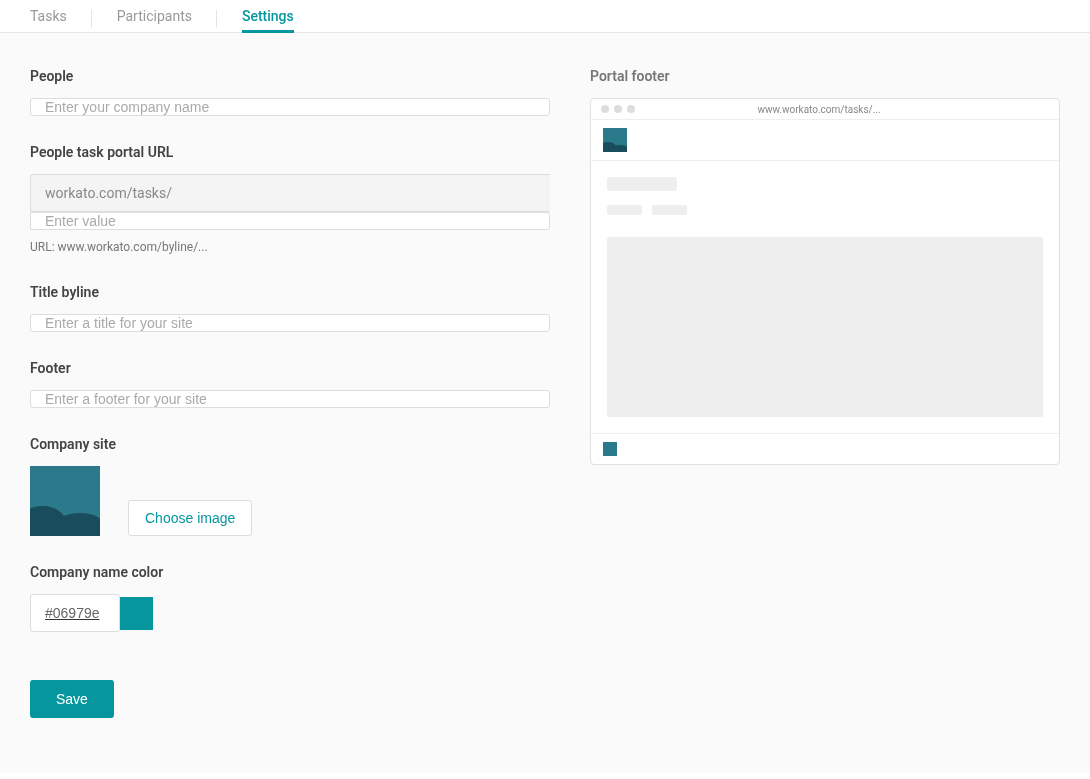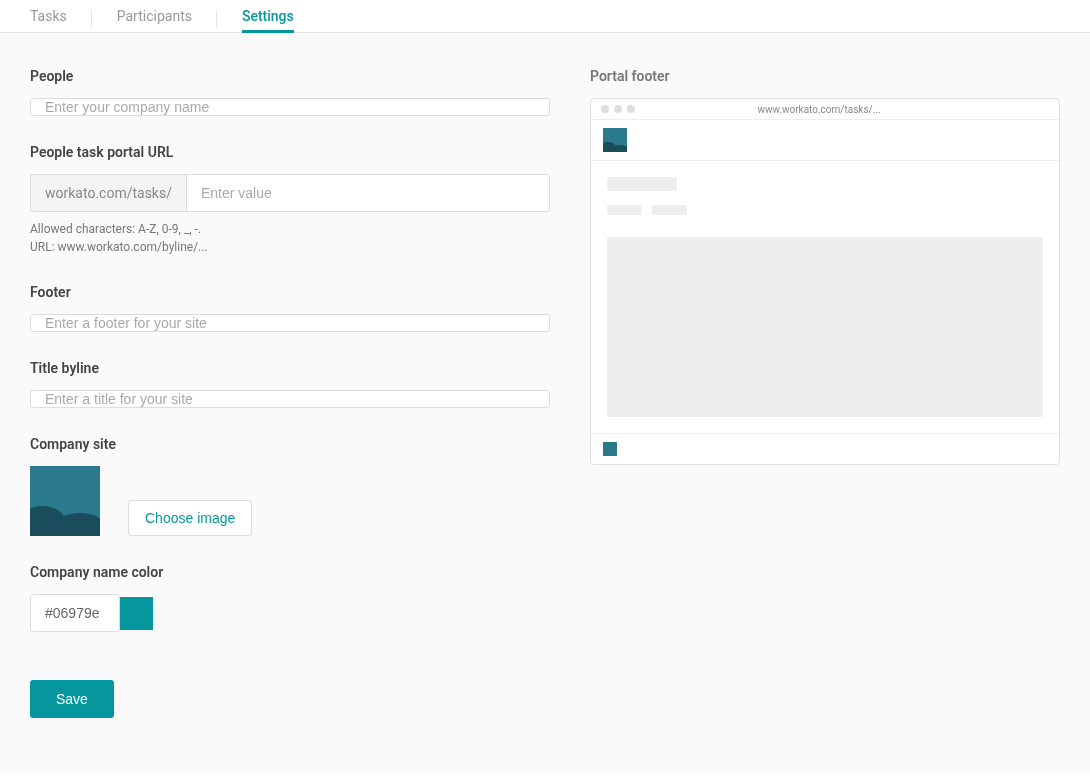--- a/index.html
+++ b/index.html
@@ -82,20 +82,21 @@
       font-size: 14px;
       color: #333;
       background: #fff;
     }
     .text-input::placeholder {
       color: #aaa;
     }
     .input-group {
       display: flex;
       width: 100%;
+      flex-direction: column;
     }
     .input-prefix {
       padding: 10px 14px;
       border: 1px solid #ddd;
       border-right: none;
       border-radius: 3px 0 0 3px;
       background: #f4f4f4;
       color: #888;
       font-size: 14px;
       white-space: nowrap;
@@ -149,20 +150,21 @@
       color: #06979e;
       padding: 9px 16px;
       border-radius: 3px;
       cursor: pointer;
       font-size: 14px;
     }
     .color-row {
       display: flex;
       align-items: center;
       gap: 0;
+      text-decoration: underline;
     }
     .color-input {
       width: 90px;
       padding: 10px 14px;
       border: 1px solid #ddd;
       border-radius: 3px;
       font-size: 14px;
       color: #666;
       background: #fff;
     }
@@ -307,33 +309,32 @@
       <input type="text" class="text-input" placeholder="Enter your company name" style="">
     </div>
 
     <div class="field">
       <label class="field-label">People task portal URL</label>
       <div class="input-group">
         <span class="input-prefix">workato.com/tasks/</span>
         <input type="text" class="text-input" placeholder="Enter value" style="">
       </div>
       <div class="help-text">
-        <div>Allowed characters: A-Z, 0-9, _, -.</div>
         <div>URL: www.workato.com/byline/...</div>
       </div>
+    </div>
+
+    <div class="field">
+      <label class="field-label">Title byline</label>
+      <input type="text" class="text-input" placeholder="Enter a title for your site" style="">
     </div>
 
     <div class="field">
       <label class="field-label">Footer</label>
       <input type="text" class="text-input" placeholder="Enter a footer for your site" style="">
-    </div>
-
-    <div class="field">
-      <label class="field-label">Title byline</label>
-      <input type="text" class="text-input" placeholder="Enter a title for your site" style="">
     </div>
 
     <div class="field">
       <label class="field-label">Company site</label>
       <div class="logo-row">
         <div class="logo-box"></div>
         <button class="btn-outline">Choose image</button>
       </div>
     </div>
 

